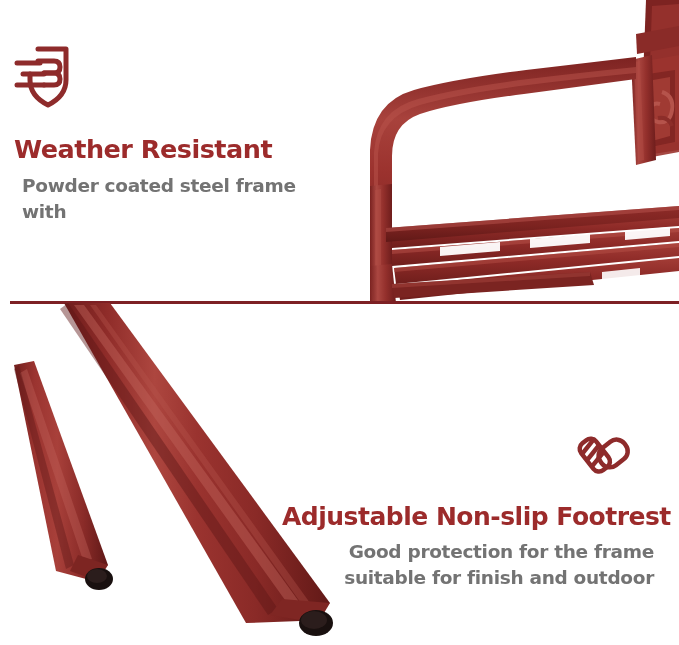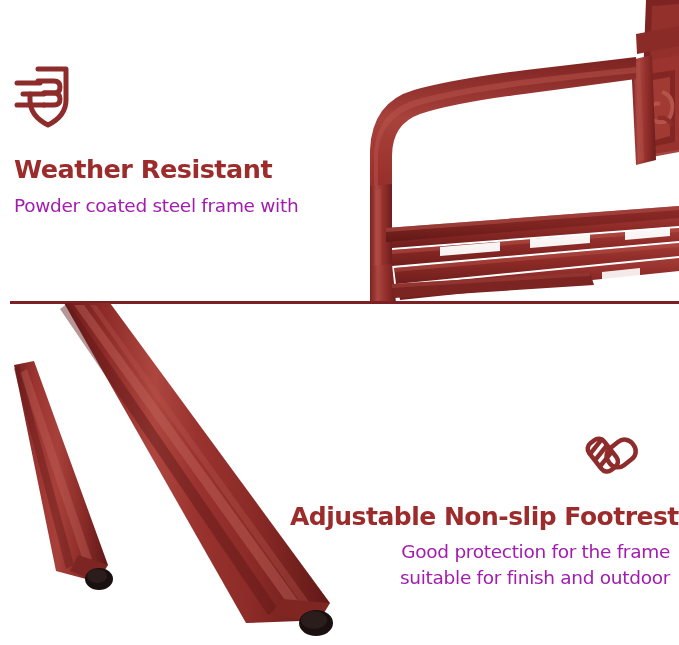--- a/index.html
+++ b/index.html
@@ -51,26 +51,26 @@
     width: 380px;
     height: 342px;
     overflow: hidden;
   }
   .legs-panel svg { display: block; }
 
   
   .feature-top {
     position: absolute;
     left: 14px;
-    top: 64px;
+    top: 44px;
     width: 320px;
   }
   .feature-bottom {
     position: absolute;
-    left: 290px;
+    left: 282px;
     top: 424px;
     width: 380px;
     text-align: right;
   }
 
   .icon-shield {
     width: 62px;
     height: 66px;
     display: block;
   }
@@ -92,25 +92,25 @@
     letter-spacing: -0.5px;
     color: #9c2b2b;
     margin: 0;
     white-space: nowrap;
   }
   .feature-top .feat-title { margin-top: 24px; }
   .feature-bottom .feat-title { margin-top: 12px; font-size: 25px; }
 
   .feat-desc {
     font-family: "DejaVu Sans", sans-serif;
-    font-weight: normal;
+    font-weight: bold;
     font-size: 18.5px;
     line-height: 1.42;
-    color: #a21caf;
-    margin: 0;
+    color: #737373;
+    margin: 8px;
     letter-spacing: -0.3px;
   }
   .feature-top .feat-desc { margin-top: 9px; }
   .feature-bottom .feat-desc { margin-top: 8px; font-size: 18.5px; }
   .feat-desc span { display: block; }
 </style>
 </head>
 <body>
 
 <div id="infographic">

